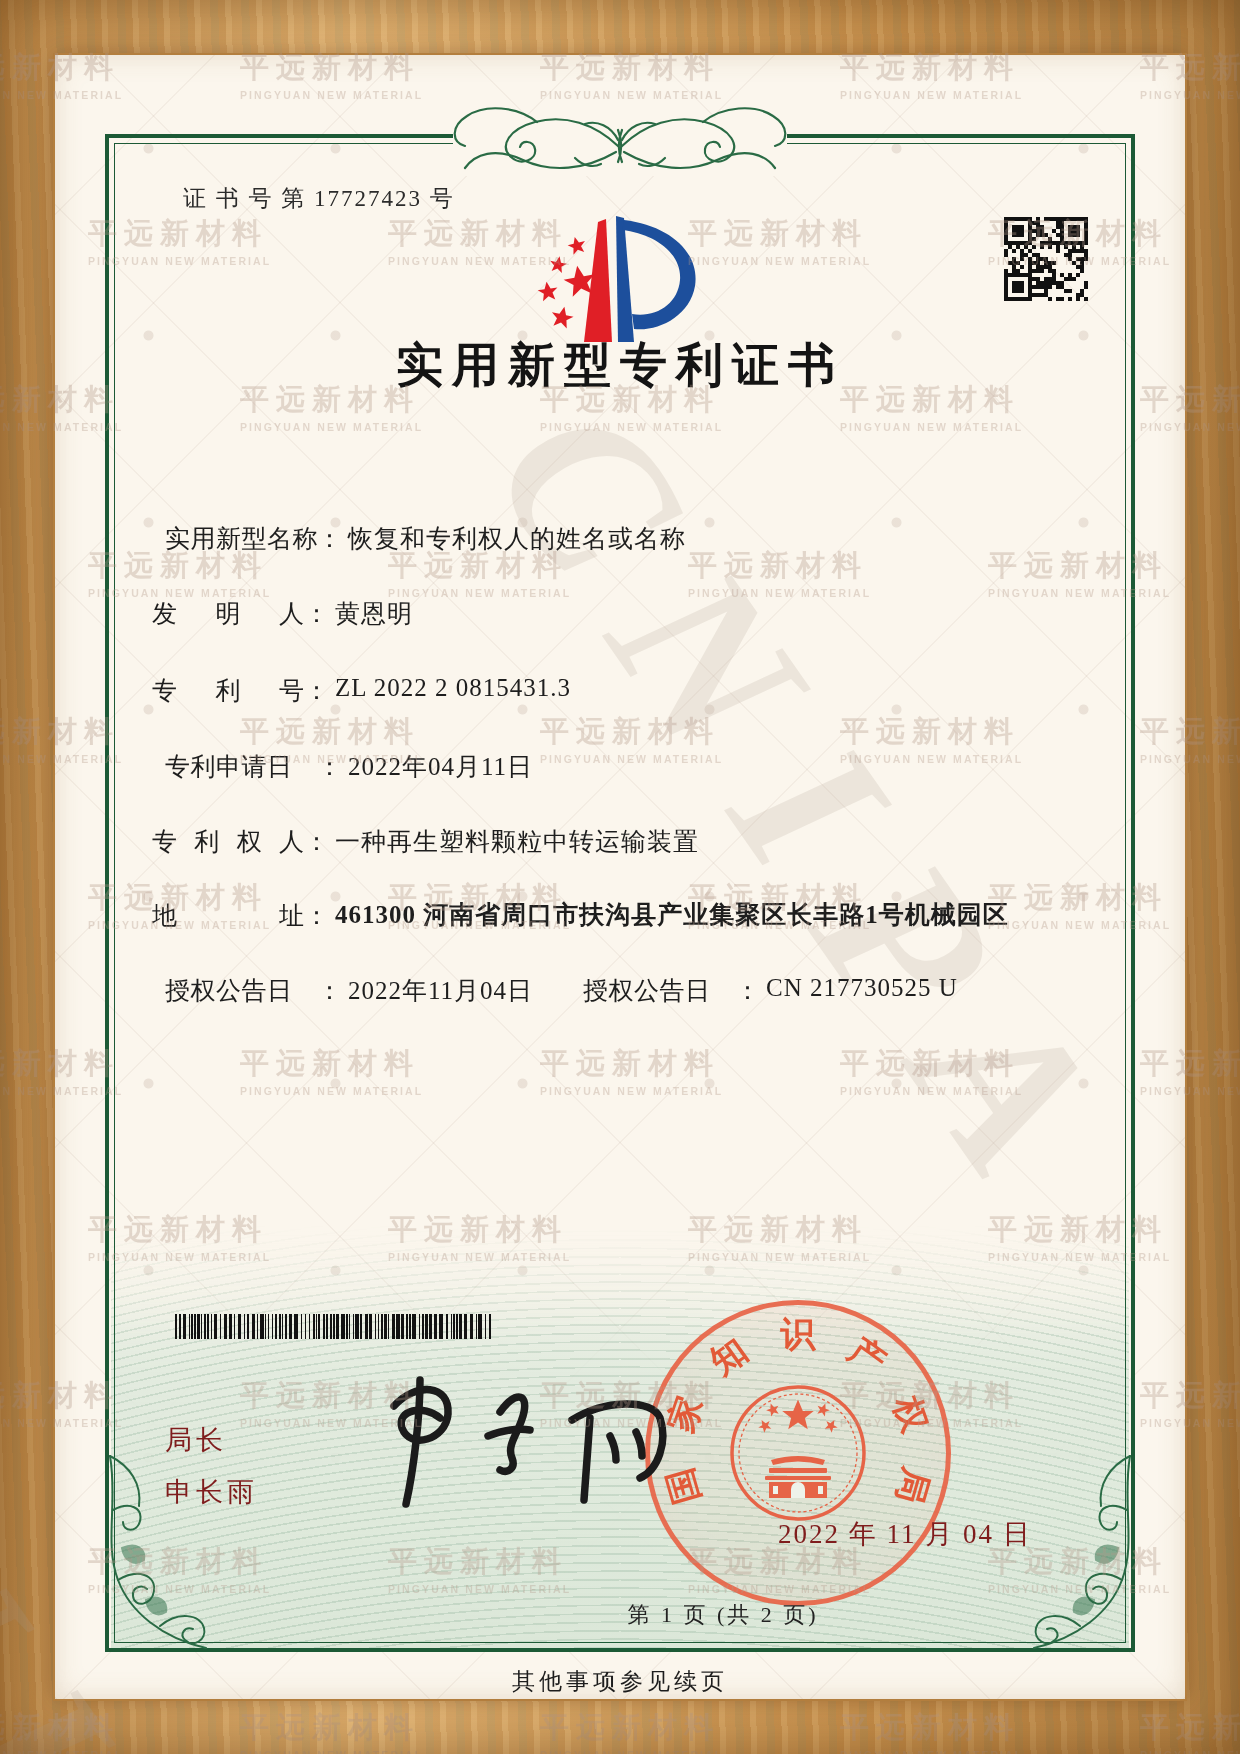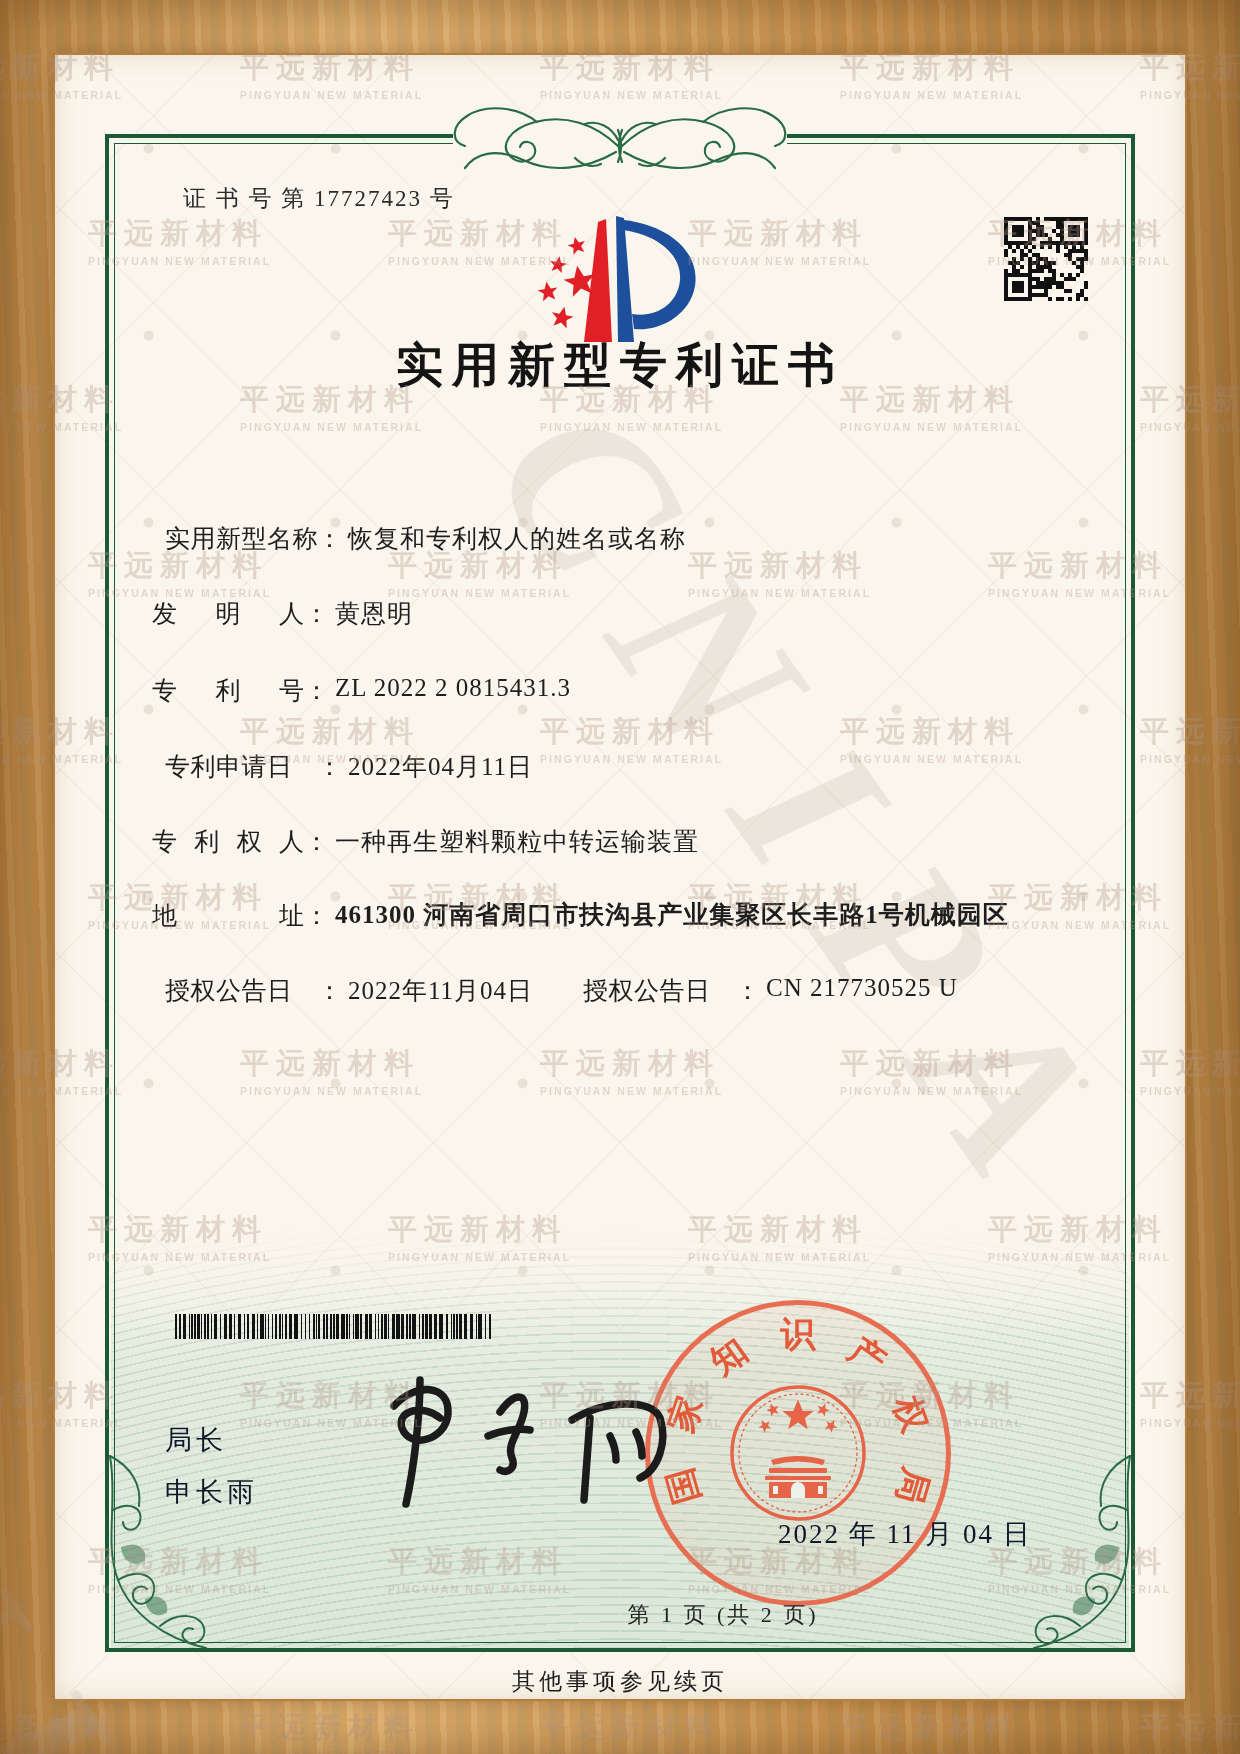--- a/index.html
+++ b/index.html
@@ -65,34 +65,34 @@
   .fvalue{display:inline-block;letter-spacing:1px;vertical-align:top;}
   .fvalue.wrap{white-space:normal;width:782px;line-height:32px;font-weight:bold;}
   .flabel2{position:absolute;left:418px;top:0;}
   .body-text{
     position:absolute;left:140px;top:1020px;width:963px;z-index:10;
     font-size:23.5px;line-height:37px;color:#1c1c1c;text-align:justify;
     font-family:"Liberation Serif","DejaVu Serif",serif;
   }
   .body-text p{margin:0;text-indent:2em;}
   .barcode{position:absolute;left:175px;top:1314px;z-index:10;}
-  .signer{position:absolute;left:165px;z-index:10;font-size:27px;color:#0f172a;letter-spacing:4px;}
+  .signer{position:absolute;left:165px;z-index:10;font-size:27px;color:#7f1d1d;letter-spacing:4px;}
   .signature{position:absolute;left:358px;top:1372px;z-index:11;}
   
   .seal{position:absolute;left:645px;top:1300px;width:306px;height:306px;z-index:9;}
   .seal .ring{
     position:absolute;inset:0;border-radius:50%;border:5px solid rgba(231,100,71,.92);
     background:radial-gradient(circle, rgba(235,110,80,.05) 55%, rgba(235,110,80,.10) 100%);
   }
   .seal .schar{
     position:absolute;left:50%;top:50%;font-size:35px;font-weight:bold;color:#e25a38;
     font-family:"Liberation Sans",sans-serif;
   }
   .seal svg{position:absolute;left:50%;top:50%;transform:translate(-50%,-50%);}
-  .seal-date{position:absolute;left:778px;top:1516px;z-index:12;font-size:27px;color:#0f172a;letter-spacing:2px;white-space:nowrap;}
+  .seal-date{position:absolute;left:778px;top:1516px;z-index:12;font-size:27px;color:#7f1d1d;letter-spacing:2px;white-space:nowrap;}
   .page-foot{position:absolute;left:105px;top:1600px;width:1236px;text-align:center;font-size:22px;color:#222;z-index:10;letter-spacing:3px;}
   .cont-note{position:absolute;left:105px;top:1666px;width:1030px;text-align:center;font-size:23px;color:#1d1d1d;z-index:10;letter-spacing:4px;}
   
   #wm{position:absolute;inset:0;z-index:30;pointer-events:none;opacity:.34;}
   .wm-item{position:absolute;color:#b3998a;text-align:left;white-space:nowrap;font-family:"Liberation Sans","DejaVu Sans",sans-serif;}
   .wm-cn{font-size:29px;font-weight:bold;letter-spacing:7px;}
   .wm-en{font-size:10.5px;font-weight:bold;letter-spacing:2.1px;margin-top:1px;}
 </style>
 </head>
 <body>

